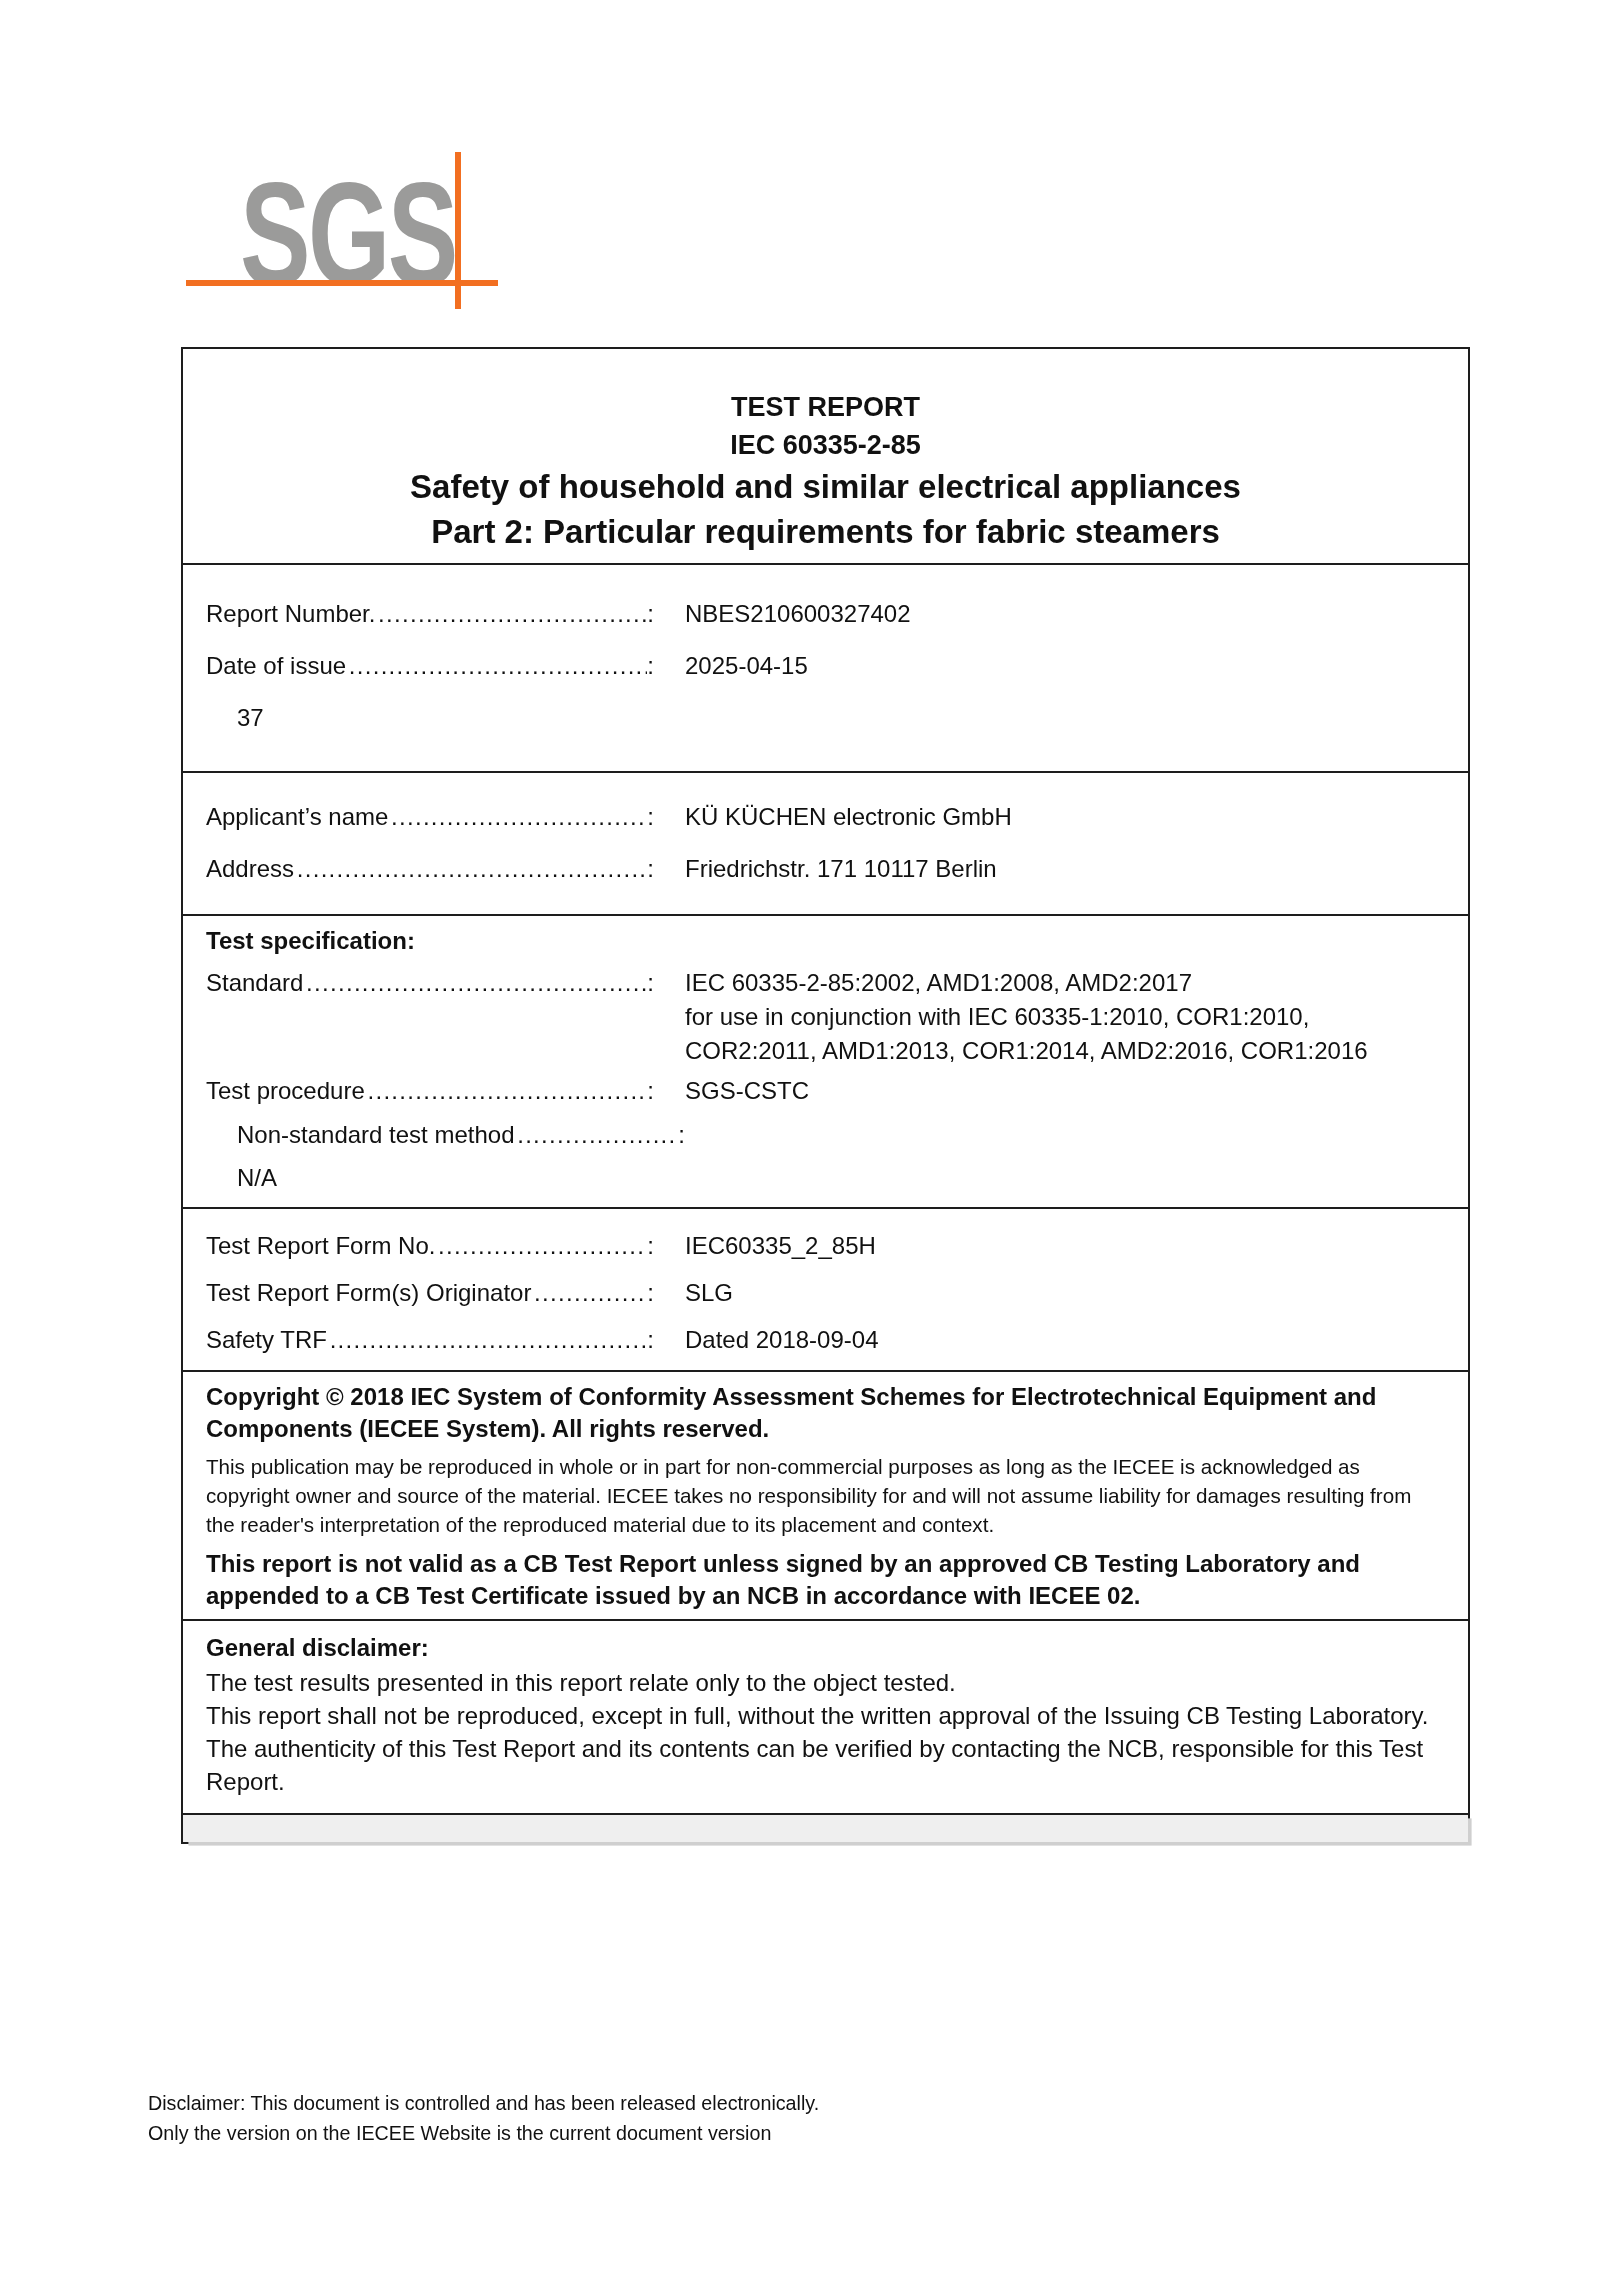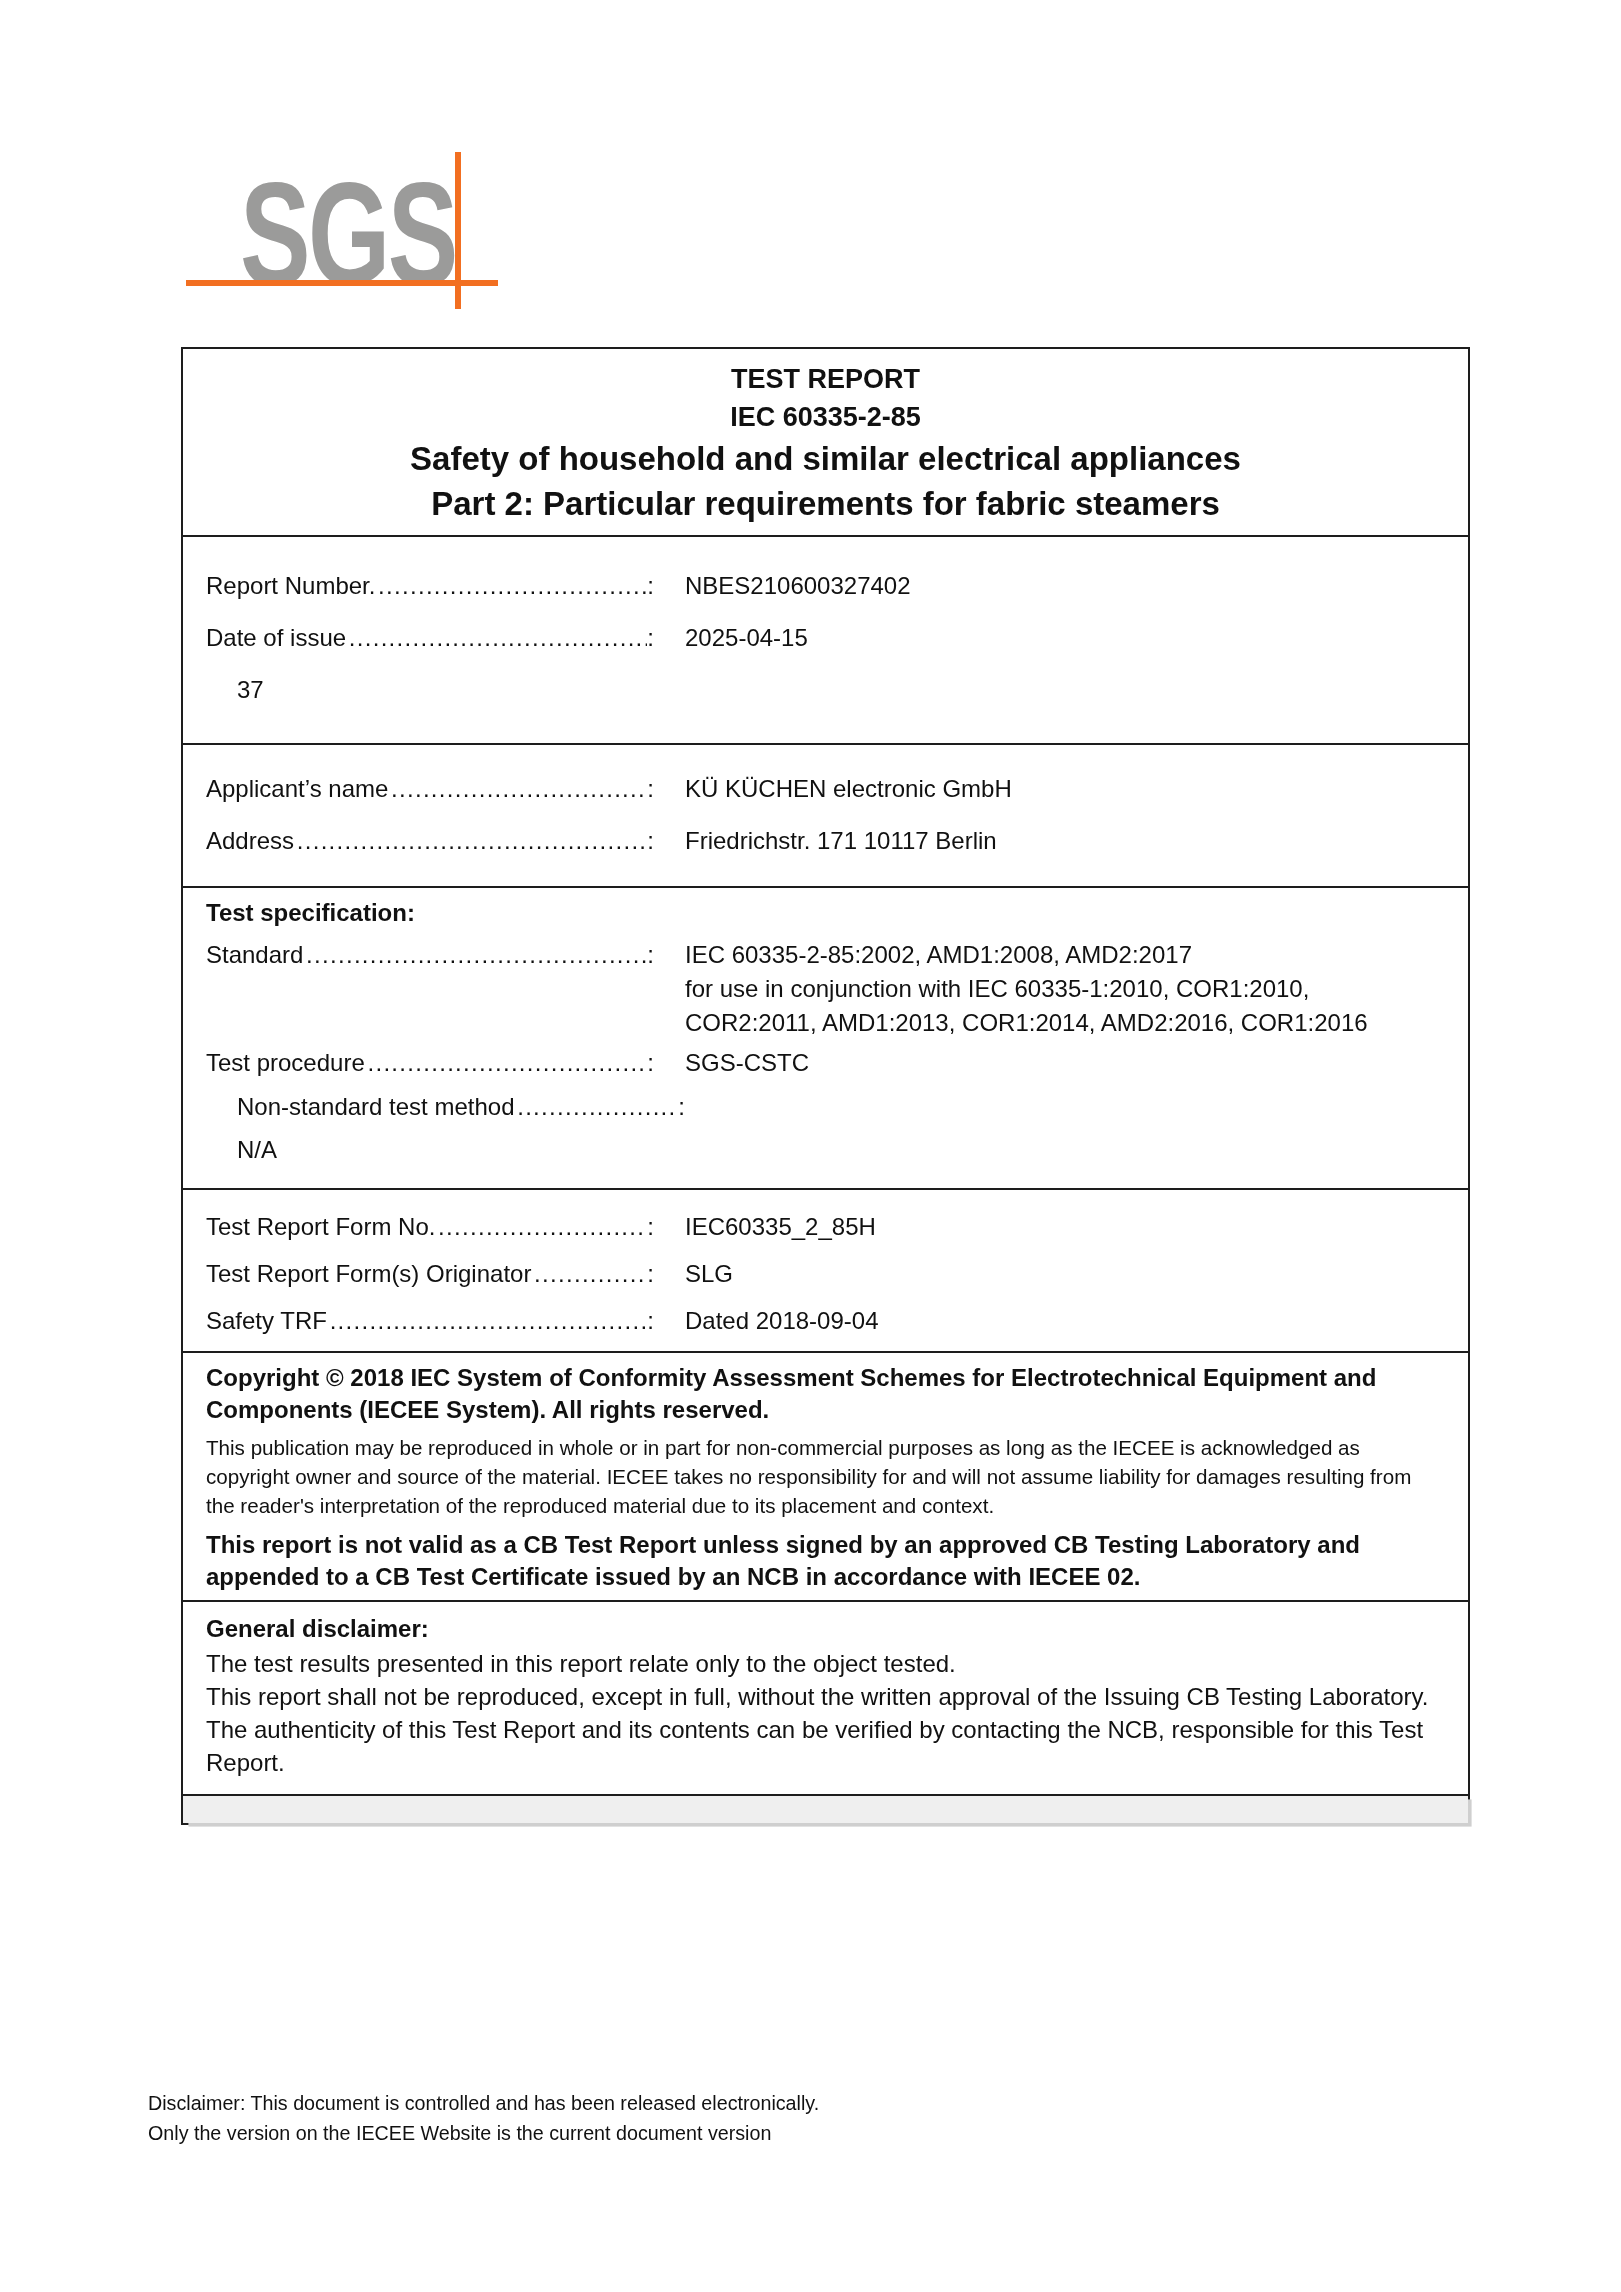--- a/index.html
+++ b/index.html
@@ -20,41 +20,41 @@
   }
   .logo-hline { position:absolute; left:1.8px; top:137px; width:312px; height:6.3px; background:#f26f21; }
   .logo-vline { position:absolute; left:271px; top:9px; width:6.3px; height:157px; background:#f26f21; }
 
   
   .doc-table {
     position:absolute; left:181px; top:347px; width:1289px;
     border:2.7px solid #1d1d1d;
   }
   .sec { border-top:2.7px solid #1d1d1d; padding-left:23px; padding-right:23px; }
-  .sec:first-child { border-top:none; }
+  .sec:first-child { border-top:none;margin-top:28px; }
 
   .sec-title { text-align:center; padding-top:10.7px; padding-bottom:9px; }
   .t-sm { font-size:27px; font-weight:bold; line-height:38px; }
   .t-lg { font-size:33px; font-weight:bold; line-height:45px; }
 
   .row { display:flex; align-items:baseline; }
   .lab { display:flex; width:448px; flex:none; font-weight:normal; font-size:24px; align-items:flex-start; }
   .lab .txt { white-space:nowrap; }
   .leader { flex:1 1 auto; overflow:hidden; white-space:nowrap; padding-left:2.7px; }
   .leader::before { content:"..........................................................................."; letter-spacing:1.3px; }
   .punct { flex:none; }
   .val { margin-left:31px; font-size:24px; font-weight:normal; white-space:pre-line; }
 
   .sec-report  { padding-top:23px; padding-bottom:27px; }
   .sec-report .row { line-height:52px; }
 
   .sec-applicant { padding-top:18px; padding-bottom:19.7px; }
   .sec-applicant .row { line-height:52px; }
 
-  .sec-spec { padding-top:9px; padding-bottom:17px; }
+  .sec-spec { padding-top:9px; padding-bottom:8px; }
   .spec-heading { font-size:24px; font-weight:bold; line-height:32px; }
   .sec-spec .row-standard { margin-top:9px; }
   .sec-spec .row-standard .lab, .sec-spec .row-standard .val { line-height:34px; }
   .sec-spec .row-proc { line-height:45px; }
   .sec-spec .row-nonstd { line-height:43px;flex-direction:column; }
 
   .sec-form { padding-top:12.5px; padding-bottom:7.2px; }
   .sec-form .row { line-height:47px; }
 
   .sec-copyright { padding-top:9px; padding-bottom:7.2px; }

